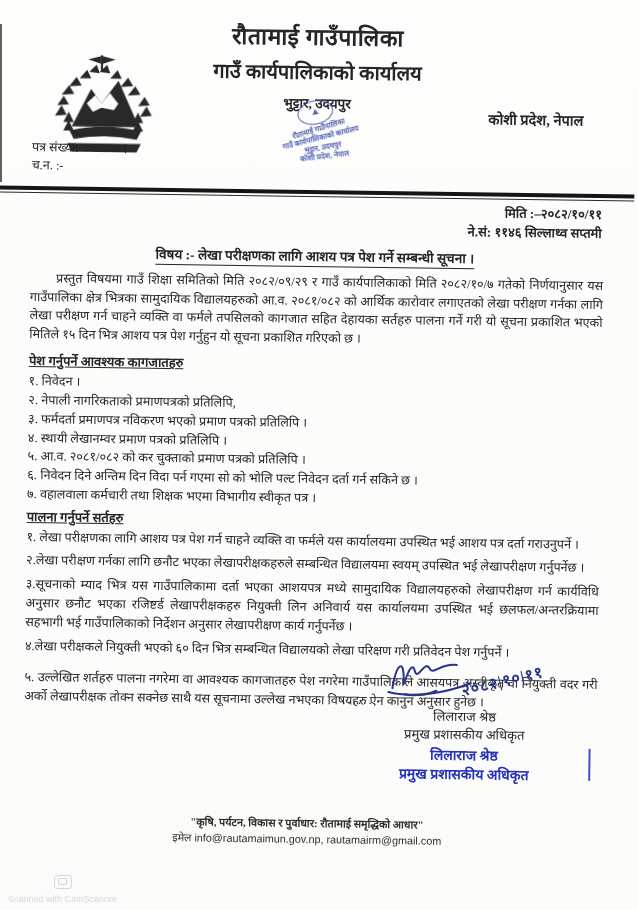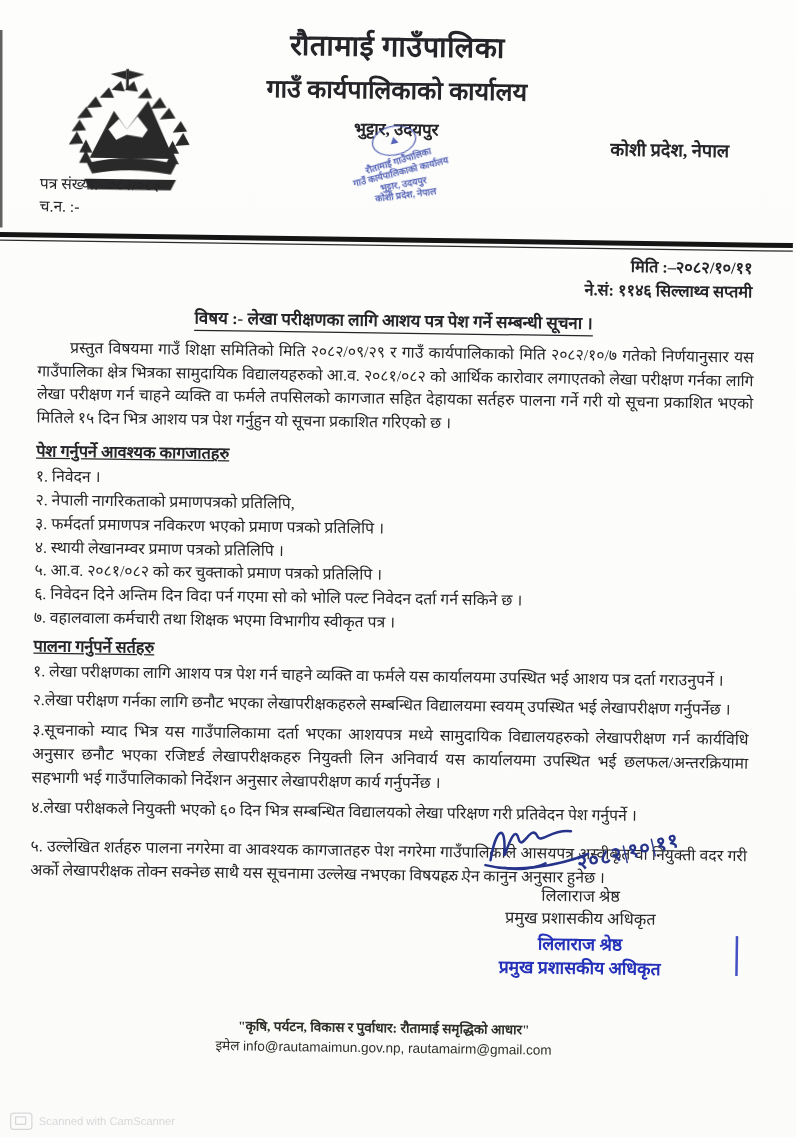--- a/index.html
+++ b/index.html
@@ -48,21 +48,21 @@
   .stamp-name{position:absolute;top:92px;width:100%;font-size:14px;font-weight:bold;color:#2531b8;}
   .stamp-title{position:absolute;top:111px;width:100%;font-size:14px;font-weight:bold;color:#2531b8;}
   .blue-bar{position:absolute;right:6px;top:94px;width:2.5px;height:32px;background:#2531b8;opacity:.85;}
 
   
   .footer{margin-top:14px;text-align:center;line-height:1.5;}
   .motto{font-size:10.8px;font-weight:bold;color:#2e2e2a;}
   .email{font-size:10.8px;color:#2e2e2a;font-family:"Liberation Sans","DejaVu Sans",sans-serif;}
 
   
-  .wm{position:absolute;left:8px;bottom:6px;display:flex;align-items:center;gap:5px;opacity:.55;}
+  .wm{position:absolute;left:8px;bottom:6px;display:flex;align-items:center;gap:5px;opacity:.55;flex-direction:column;}
   .wm-icon{width:16px;height:12px;border:1.5px solid #b7bbc0;border-radius:3px;position:relative;}
   .wm-icon::after{content:"";position:absolute;left:3px;top:2px;width:7px;height:5px;border:1px solid #b7bbc0;border-radius:1px;}
   .wm-text{font-size:9px;color:#b7bbc0;font-family:"Liberation Sans","DejaVu Sans",sans-serif;}
 </style>
 </head>
 <body>
 
 <div class="page">
   <div class="scan-edge"></div>
 

